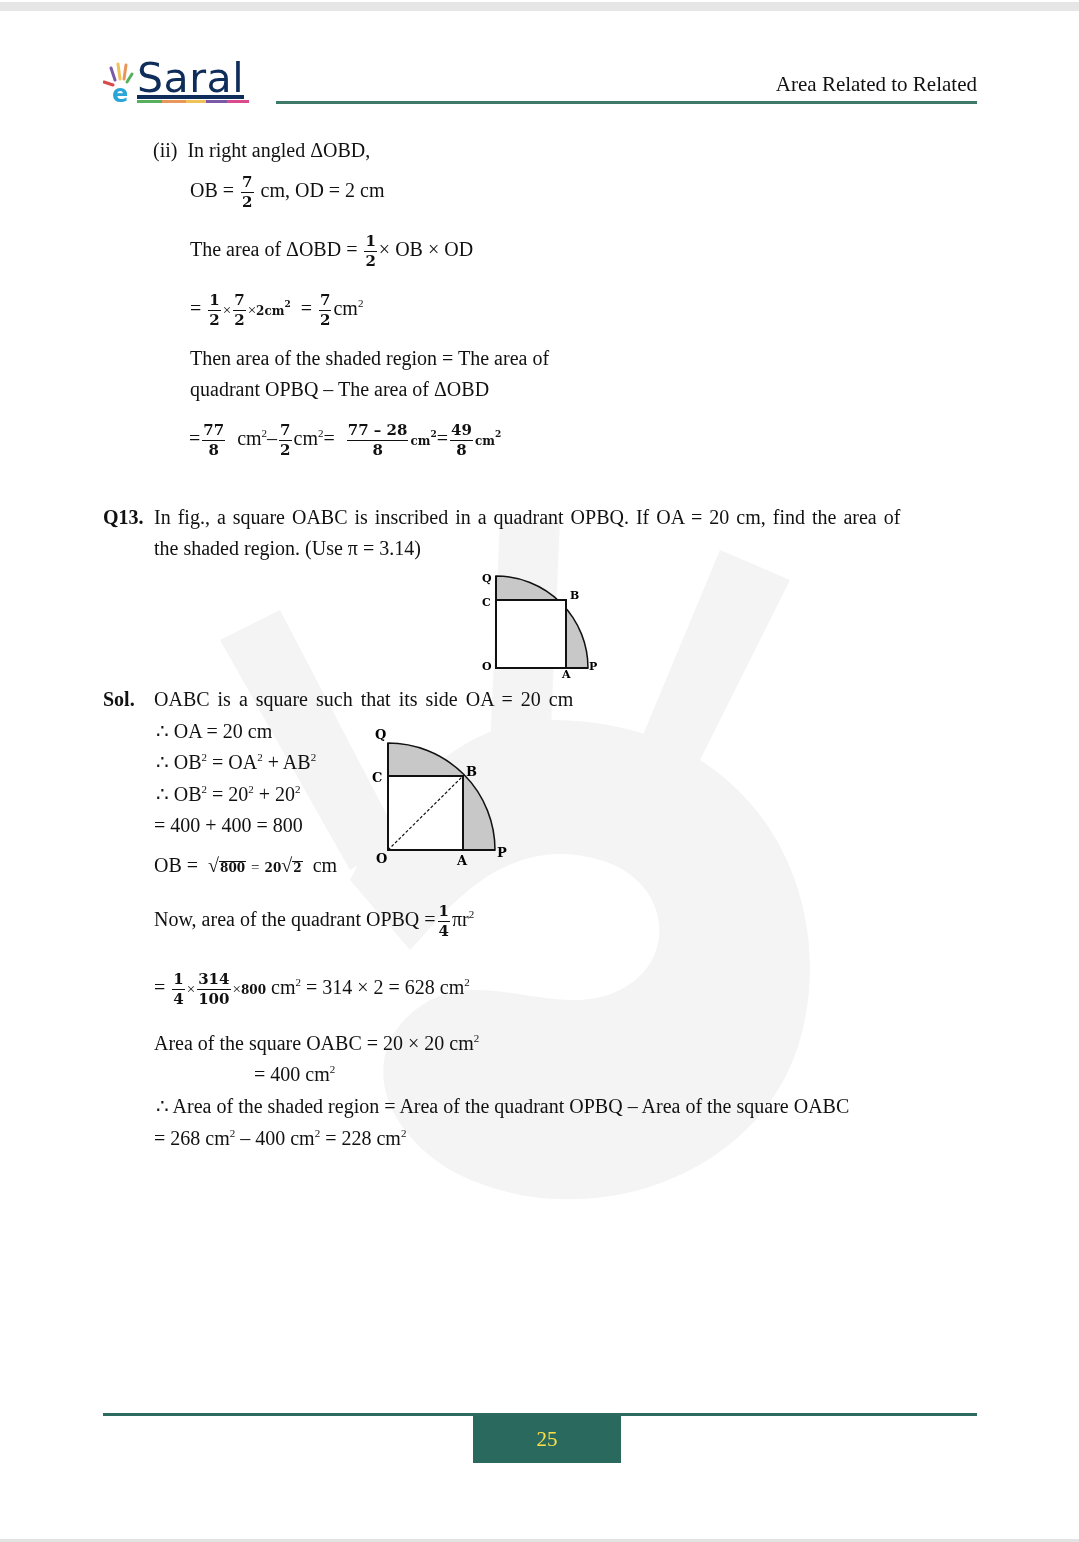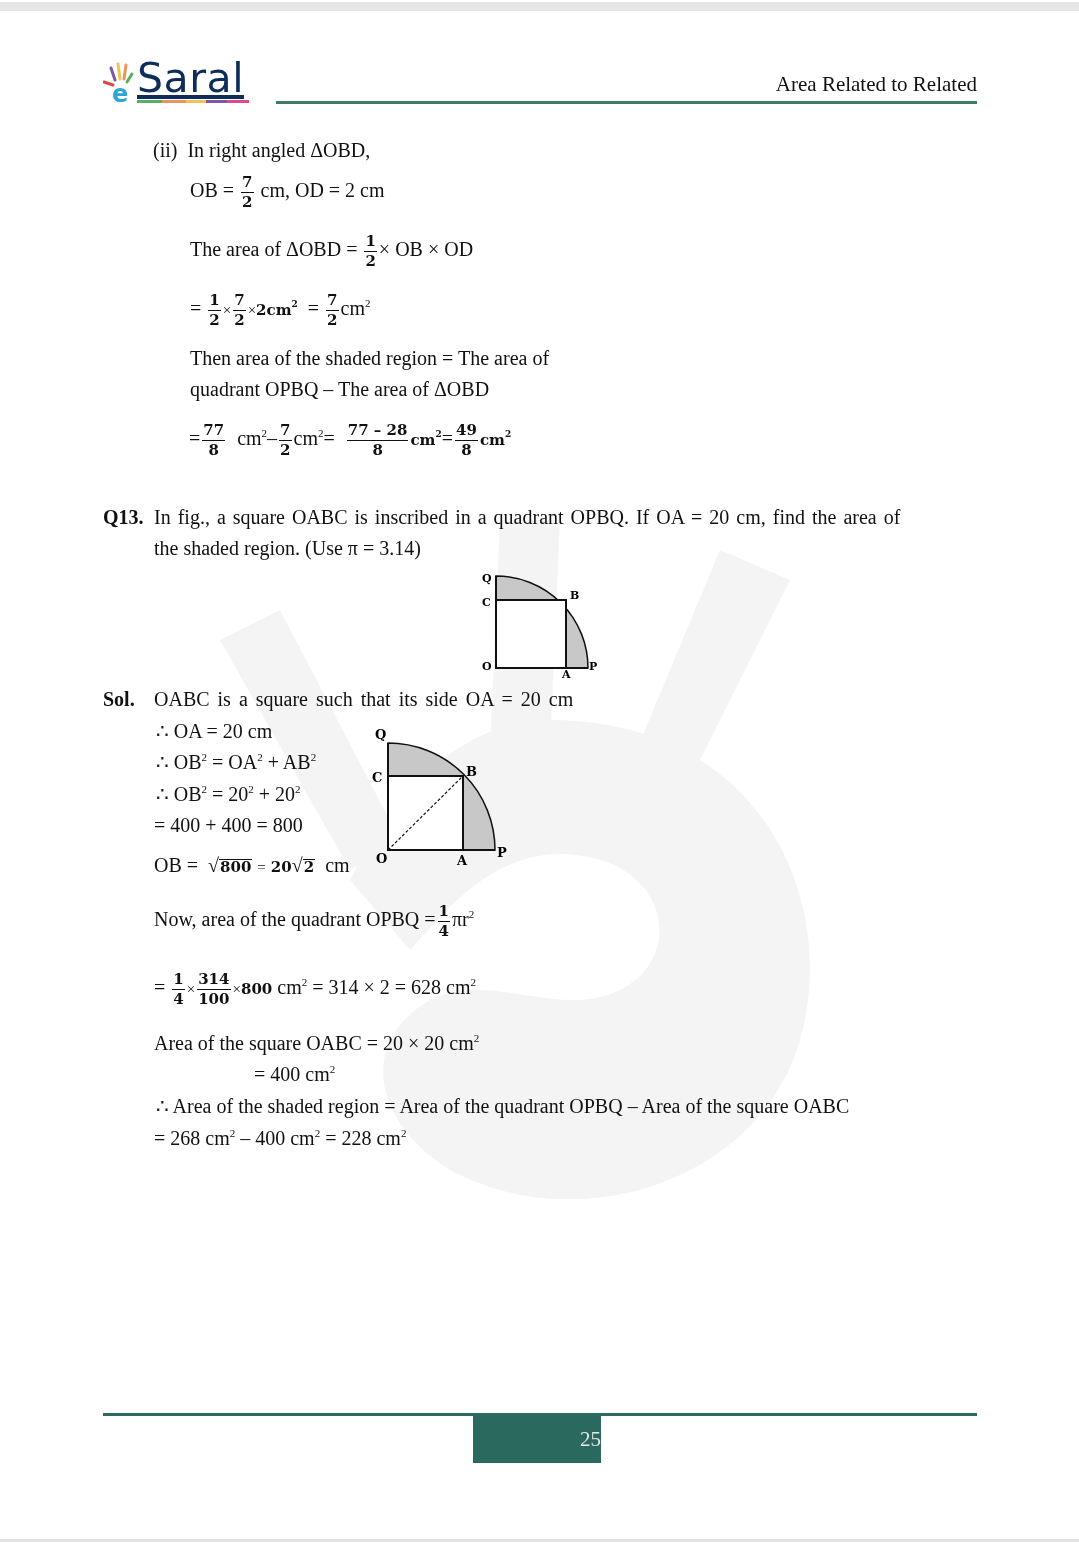--- a/index.html
+++ b/index.html
@@ -20,26 +20,26 @@
   .logo-text { position: absolute; left: 34px; top: -6px; font-family: "DejaVu Sans", sans-serif; font-size: 41px; font-weight: 500; color: #0f2d5a; letter-spacing: 0.5px; text-decoration: underline; }
   .logo-bar { position: absolute; left: 34px; top: 40px; width: 112px; height: 3px;
     background: linear-gradient(90deg,#58b05e 0 22%,#e8975a 22% 44%,#f0c35a 44% 62%,#7a5aa6 62% 80%,#d94b8c 80% 100%); }
   .header-rule { position: absolute; left: 276px; top: 101px; width: 701px; height: 3px; background: #3f7a68; }
   .header-title { position: absolute; right: 102px; top: 72px; font-size: 21px; color: #111; }
 
   .txt { position: absolute; font-size: 20px; white-space: nowrap; line-height: 1; }
   .frac { display: inline-block; vertical-align: middle; text-align: center; font-weight: 900; font-family: "DejaVu Serif", serif; font-size: 15px; line-height: 1; margin: 0 2px; }
   .frac .n { display: block; padding: 0 1px 2px; border-bottom: 1px solid #111; }
   .frac .d { display: block; padding-top: 2px; }
-  .bold-math { font-family: "DejaVu Serif", serif; font-weight: 900; font-size: 15px; }
+  .bold-math { font-family: "DejaVu Serif", serif; font-weight: 900; font-size: 12px; }
   sup { font-size: 11px; vertical-align: 8px; line-height: 0; }
   .sqrt { display: inline-block; border-top: 1.5px solid #111; padding: 0 1px; margin-left: 0; }
 
   .footer-rule { position: absolute; left: 103px; top: 1413px; width: 874px; height: 3px; background: #2d6a5f; }
-  .page-box { position: absolute; left: 473px; top: 1415px; width: 128px; height: 48px; background: #2a6a5e; color: #e5e5e5; font-size: 21px; text-align: right; line-height: 48px; }
+  .page-box { position: absolute; left: 473px; top: 1415px; width: 148px; height: 48px; background: #2a6a5e; color: #fde047; font-size: 21px; text-align: center; line-height: 48px; }
 </style>
 </head>
 <body>
 
 <div class="edge-top"></div>
 
 <svg class="watermark" viewBox="0 0 700 720">
   <g fill="#f4f4f4">
     <path d="M300 0 L360 0 L350 230 L290 230 Z"></path>
     <path d="M520 30 L590 60 L470 300 L420 270 Z"></path>

